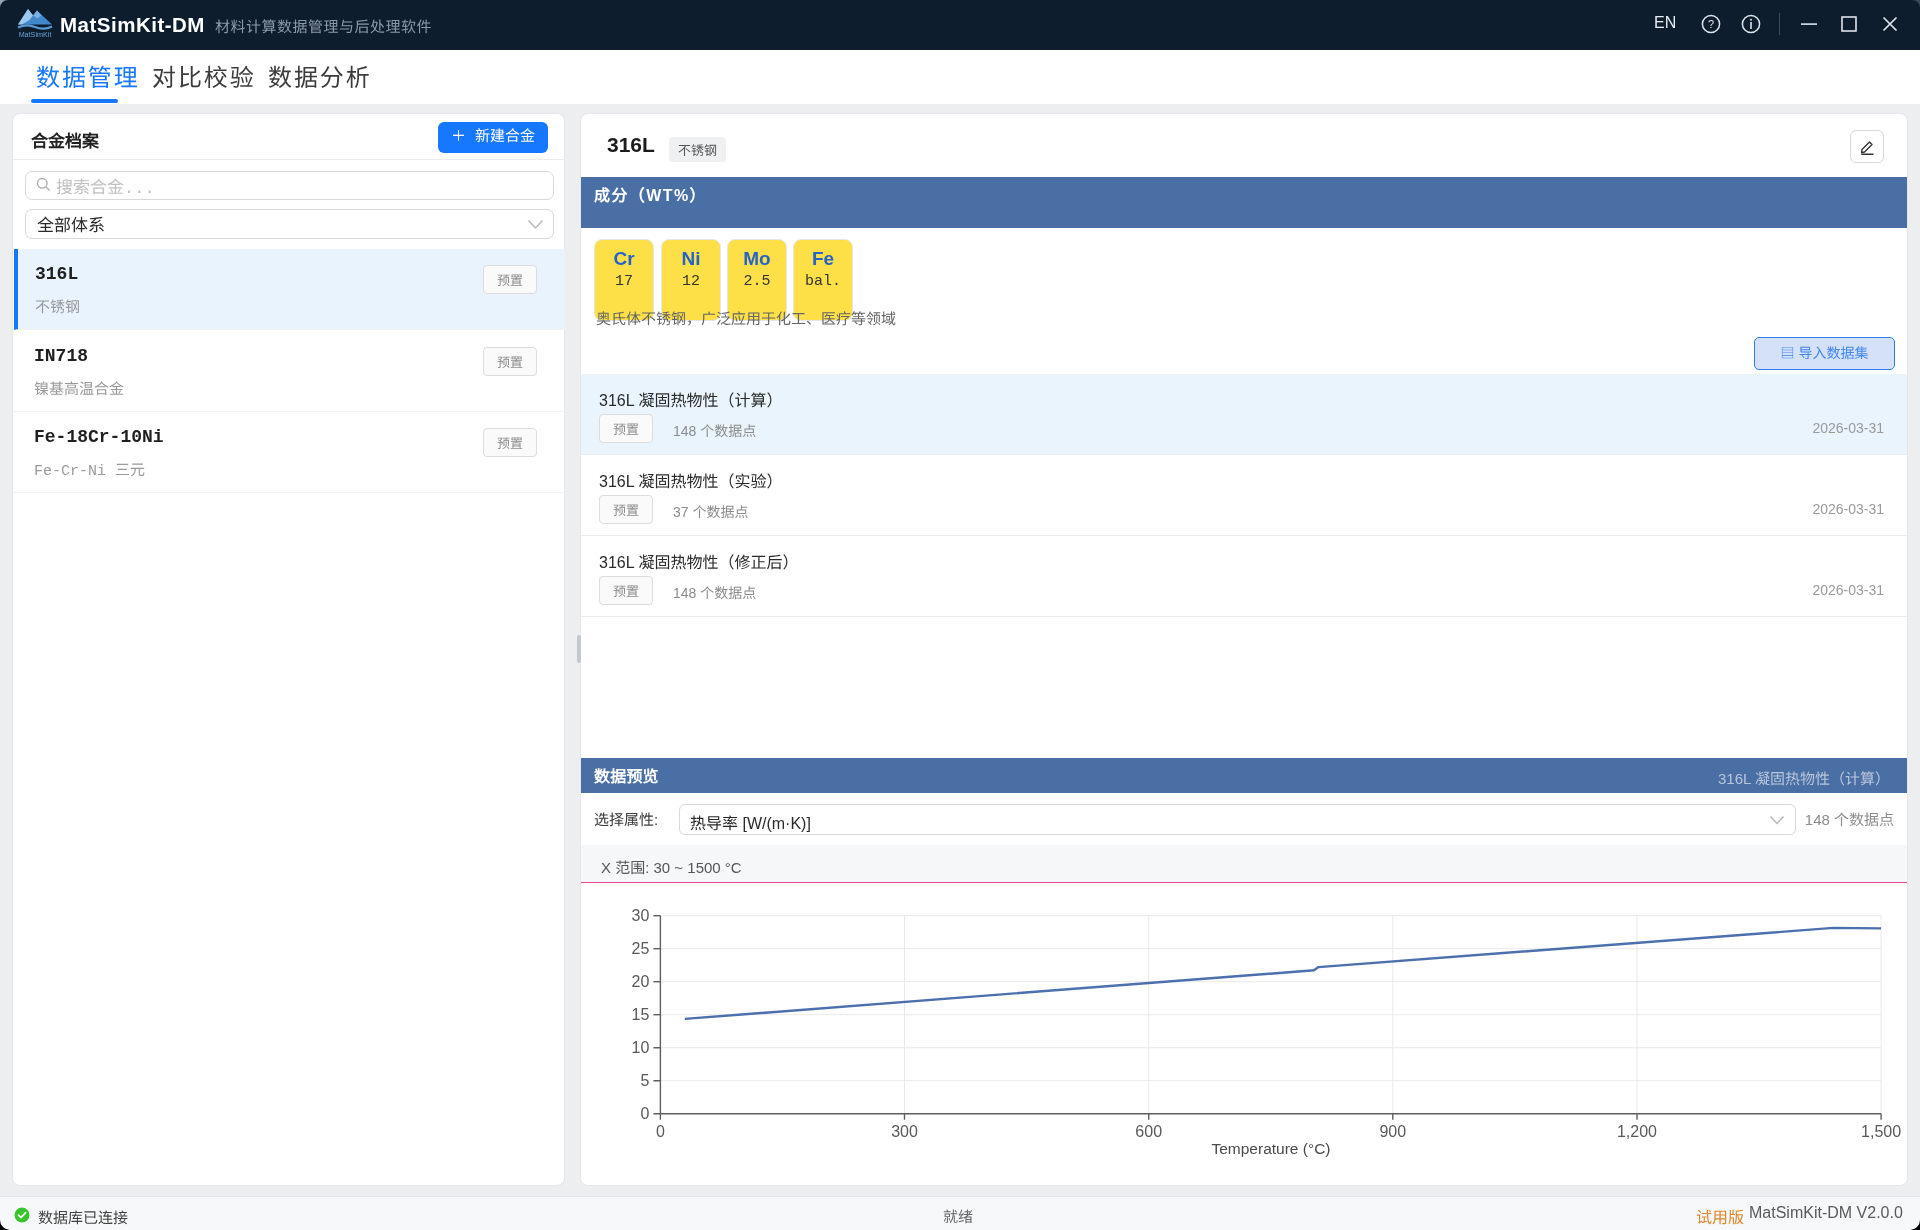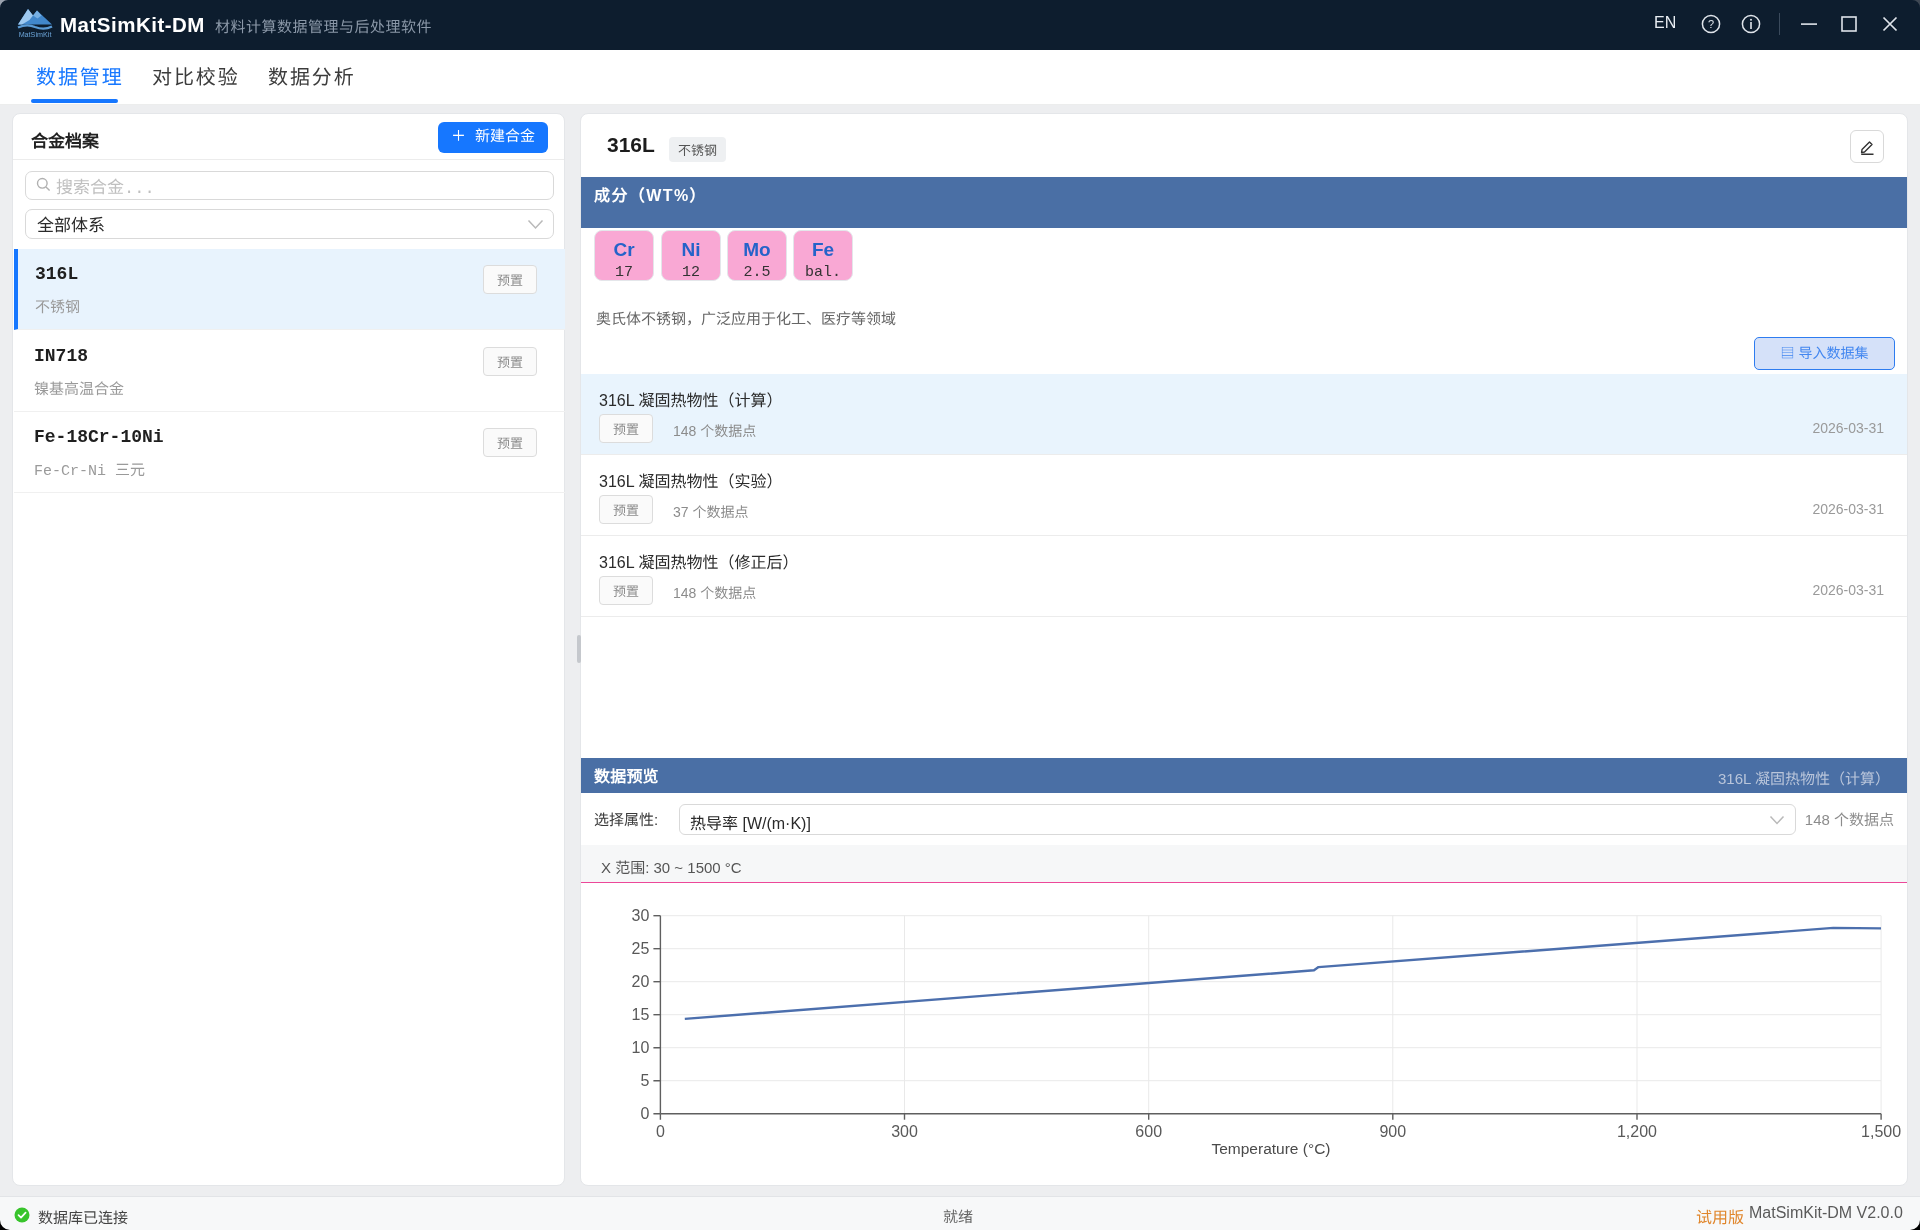--- a/index.html
+++ b/index.html
@@ -11,21 +11,21 @@
 #titlebar { position:absolute; left:0; top:0; width:1920px; height:50px; background:#0d1d2e; }
 #logo { position:absolute; left:17px; top:7px; width:36px; height:36px; }
 #appname { position:absolute; left:60px; top:13px; font-size:20.5px; font-weight:bold; color:#fff; letter-spacing:0.5px; }
 #appsub { position:absolute; left:215px; top:15px; font-size:15px; color:#8b98a8; letter-spacing:0.5px; }
 #tb-en { position:absolute; left:1654px; top:14px; font-size:16px; color:#e8edf2; }
 .tb-icon { position:absolute; top:14px; width:20px; height:20px; }
 #tb-divider { position:absolute; left:1779px; top:13px; width:1px; height:22px; background:#3a4a5c; }
 
 
 #tabbar { position:absolute; left:0; top:50px; width:1920px; height:55px; background:#fff; border-bottom:1px solid #eceded; }
-.tab { position:absolute; top:0; height:55px; line-height:55px; font-size:20px; letter-spacing:1.9px; color:#3c3c3c; }
+.tab { position:absolute; top:0; height:55px; line-height:55px; font-size:24px; letter-spacing:1.9px; color:#3c3c3c; }
 .tab.active { color:#1677ff; }
 #tab-underline { position:absolute; left:31px; top:49px; width:87px; height:4px; background:#1677ff; border-radius:2px; }
 
 
 #leftpanel { position:absolute; left:12px; top:113px; width:553px; height:1073px; background:#fff; border:1px solid #e4e6e9; border-radius:8px;font-family:Liberation Mono, monospace; }
 #rightpanel { position:absolute; left:580px; top:113px; width:1328px; height:1073px; background:#fff; border:1px solid #e4e6e9; border-radius:8px; overflow:hidden; }
 
 
 #lp-header { position:absolute; left:0; top:0; width:100%; height:46px; border-bottom:1px solid #ececec; }
 #lp-title { position:absolute; left:18px; top:13px; font-size:17px; font-weight:bold; color:#222; }
@@ -42,21 +42,21 @@
 .alloy.sel .sb { left:17px; }
 .tag { display:inline-block; border:1px solid #dcdcdc; background:#fafafa; color:#8c8c8c; font-size:13px; border-radius:4px; padding:4px 13px; }
 .alloy .tag { position:absolute; right:28px; top:16px; }
 
 
 #rp-title { position:absolute; left:26px; top:19px; font-size:21px; font-weight:bold; color:#1c1c1c; }
 #rp-tag { position:absolute; left:88px; top:23px; background:#eef0f2; color:#555; font-size:13px; border-radius:4px; padding:3px 9px; }
 #btn-edit { position:absolute; right:23px; top:16px; width:34px; height:33px; border:1px solid #d9d9d9; border-radius:6px; background:#fff; }
 .secbar { position:absolute; left:0; width:1328px; height:51px; background:#4a6fa5; }
 .secbar .t { position:absolute; left:13px; top:5px; font-size:16px; font-weight:bold; color:#fff; letter-spacing:0.2px; }
-.elcard { position:absolute; top:116px; width:60px; height:51px; background:#f9a8d4; border:1px solid #e4e6ea; border-radius:8px; text-align:center; }
+.elcard { position:absolute; top:125px; width:60px; height:82px; background:#fde047; border:1px solid #e4e6ea; border-radius:8px; text-align:center; }
 .elcard .sym { margin-top:8px; font-size:19px; font-weight:bold; color:#2563c9; }
 .elcard .val { margin-top:3px; font-size:15px; color:#333; font-family:"Liberation Mono", monospace; }
 #desc { position:absolute; left:15px; top:193px; font-size:15px; color:#666; }
 #btn-import { position:absolute; right:12px; top:223px; width:141px; height:33px; border:1.5px solid #2e7cf0; border-radius:5px; background:rgba(45,105,225,0.20); color:#4387f0; font-size:14px; text-align:center; line-height:30px; }
 .dsrow { position:absolute; left:0; width:1328px; height:81px; border-bottom:1px solid #ececec; }
 .dsrow.sel { background:#e9f4fd; }
 .dsrow .t1 { position:absolute; left:18px; top:13px; font-size:16px; color:#2b2b2b; }
 .dsrow .tag { position:absolute; left:18px; top:40px; }
 .dsrow .pts { position:absolute; left:92px; top:46px; font-size:14px; color:#8c8c8c; }
 .dsrow .dt { position:absolute; right:25px; top:46px; font-size:14px; color:#9a9a9a; }

